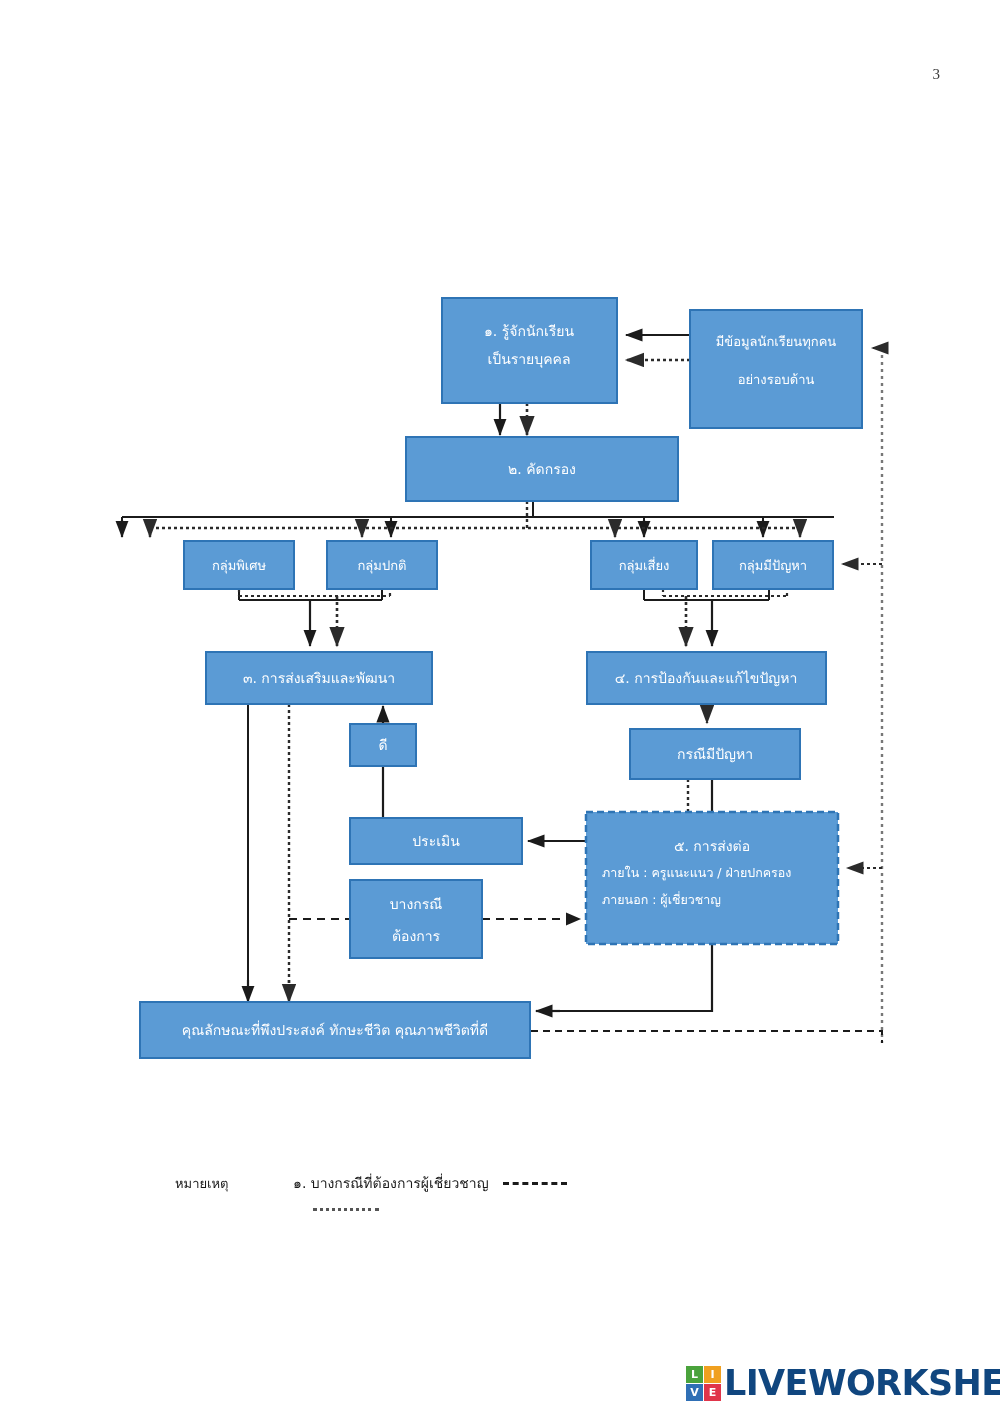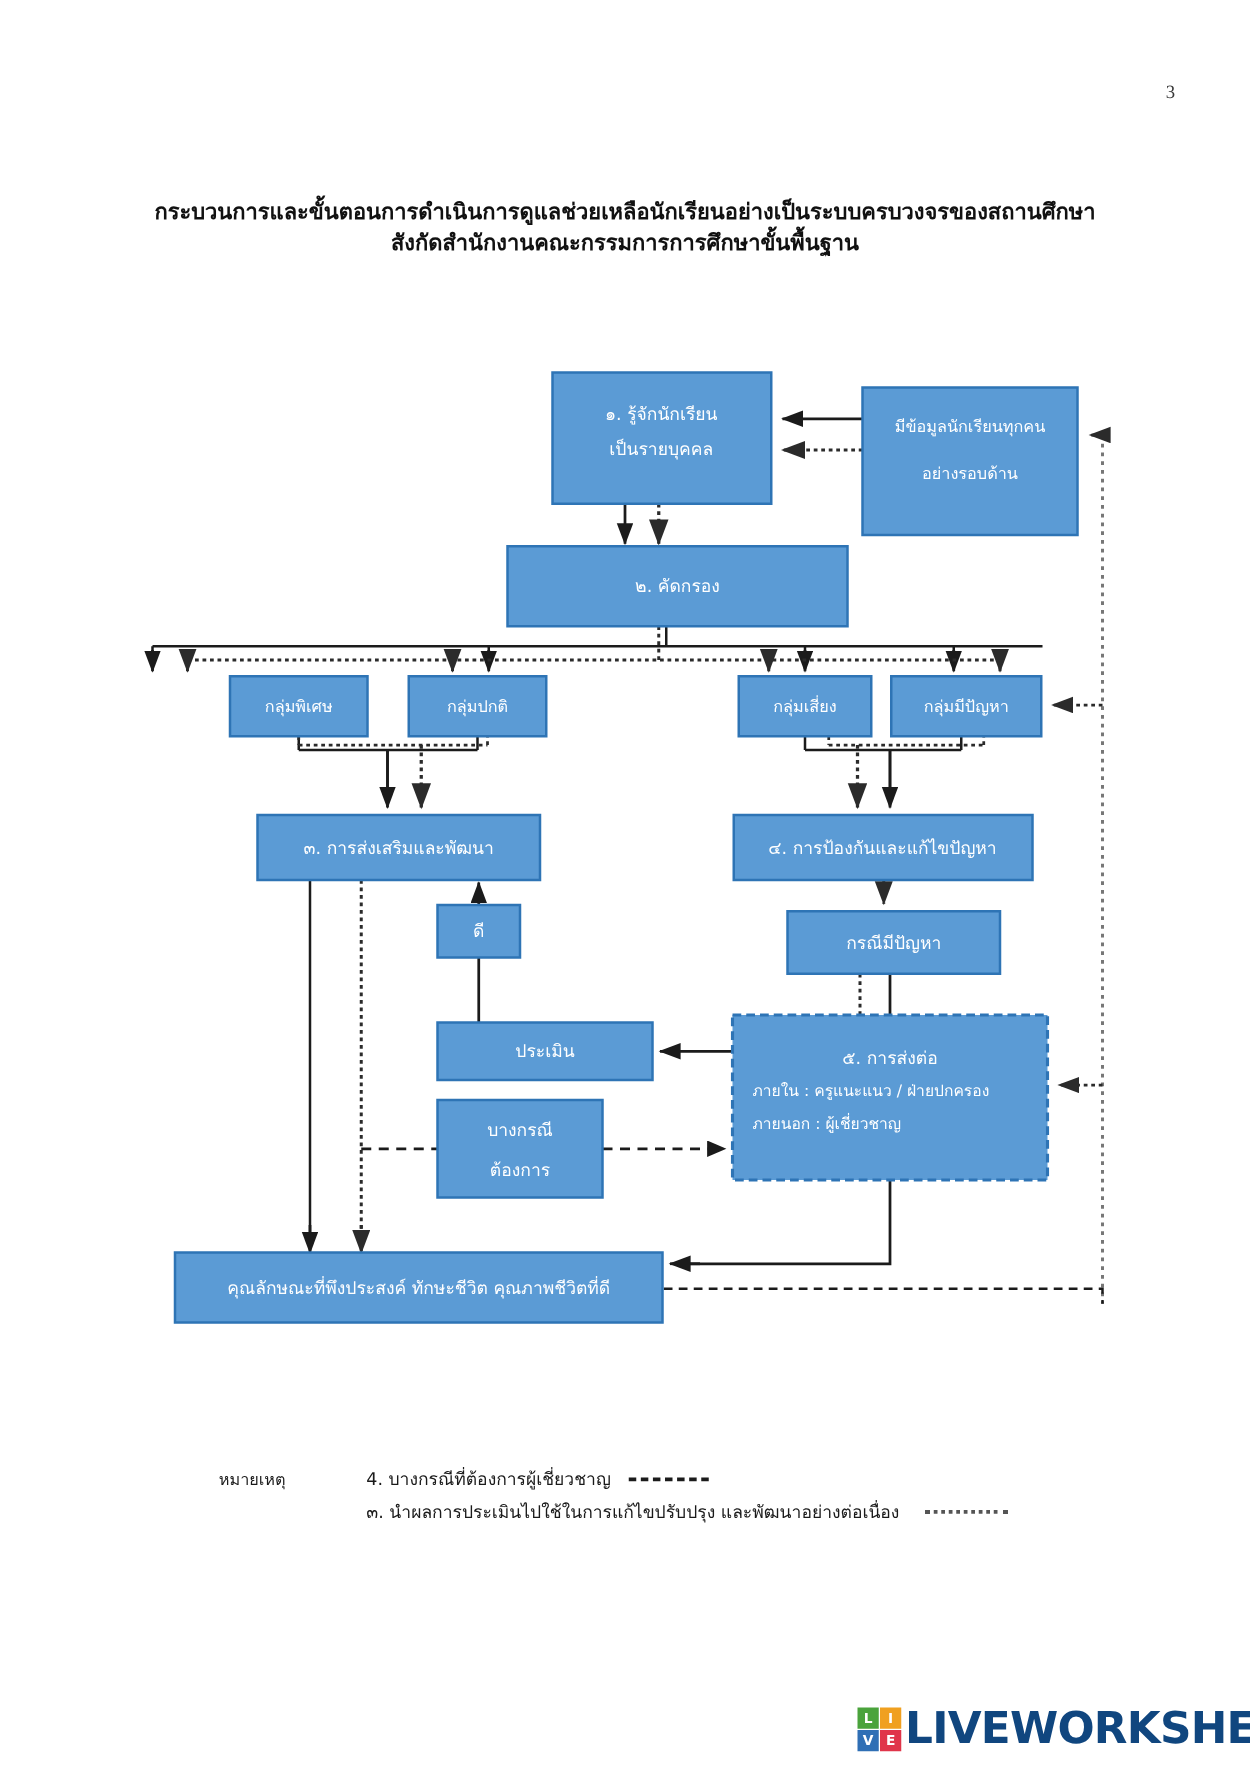--- a/index.html
+++ b/index.html
@@ -74,24 +74,20 @@
     line-height:1;
   }
 </style>
 </head>
 <body>
 
 <div class="page">
 
   <div class="page-number">3</div>
 
-  <div class="doc-title">
-    <span>กระบวนการและขั้นตอนการดำเนินการดูแลช่วยเหลือนักเรียนอย่างเป็นระบบครบวงจรของสถานศึกษา</span>
-    <span class="line2">สังกัดสำนักงานคณะกรรมการการศึกษาขั้นพื้นฐาน</span>
-  </div>
 
   <div class="chart-wrap">
     <svg width="1000" height="800" viewBox="0 0 1000 800">
       <defs>
         <marker id="arrowSolid" markerWidth="9" markerHeight="9" refX="7.5" refY="3" orient="auto" markerUnits="strokeWidth">
           <path d="M0,0 L8,3 L0,6 z" fill="#1b1b1b"></path>
         </marker>
         <marker id="arrowDot" markerWidth="9" markerHeight="9" refX="7.5" refY="3" orient="auto" markerUnits="strokeWidth">
           <path d="M0,0 L8,3 L0,6 z" fill="#2b2b2b"></path>
         </marker>
@@ -246,25 +242,24 @@
         </g>
 
       </g>
     </svg>
   </div>
 
   <div class="legend">
     <div class="legend-title">หมายเหตุ</div>
     <div class="legend-rows">
       <div class="legend-row">
-        <span class="legend-text">4. บางกรณีที่ต้องการผู้เชี่ยวชาญ</span>
+        <span class="legend-text">๑. บางกรณีที่ต้องการผู้เชี่ยวชาญ</span>
         <span class="sample sample-dashed"></span>
       </div>
       <div class="legend-row r3">
-        <span class="legend-text">๓. นำผลการประเมินไปใช้ในการแก้ไขปรับปรุง และพัฒนาอย่างต่อเนื่อง</span>
         <span class="sample sample-dotted"></span>
       </div>
     </div>
   </div>
 
   <div class="lw-logo">
     <div class="lw-tiles">
       <div class="lw-tile lw-t-l">L</div>
       <div class="lw-tile lw-t-i">I</div>
       <div class="lw-tile lw-t-v">V</div>

